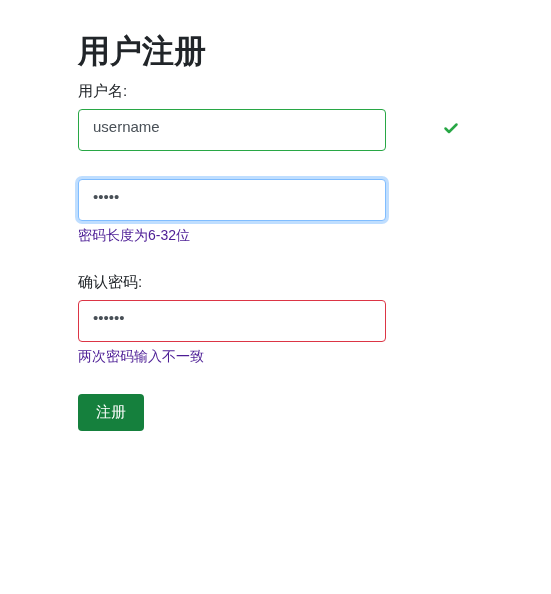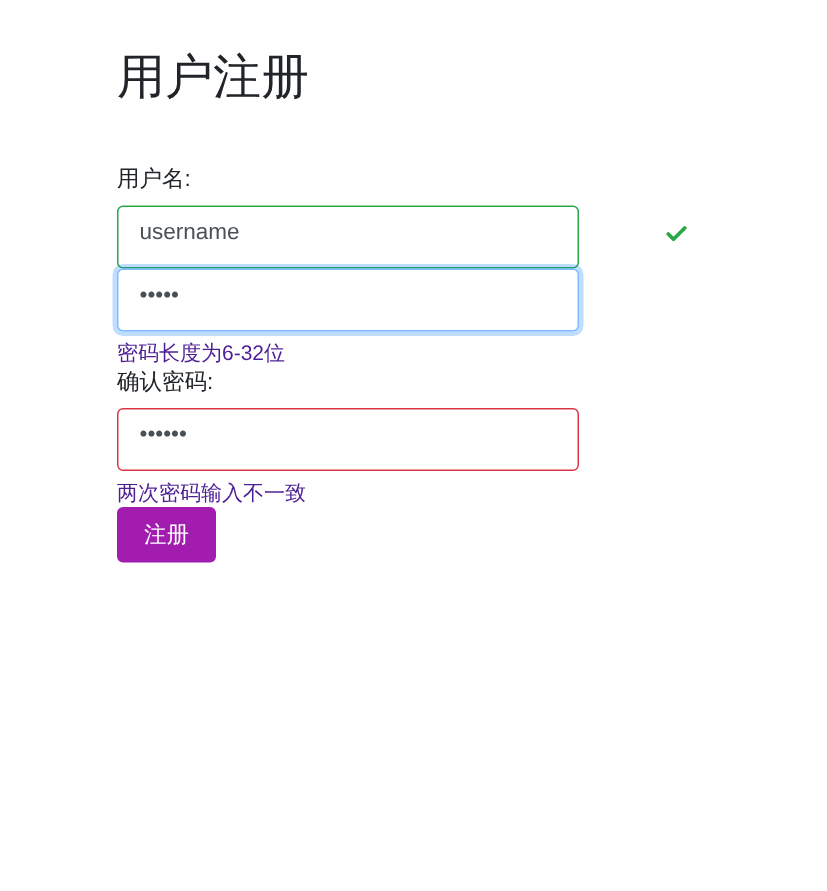--- a/index.html
+++ b/index.html
@@ -7,25 +7,26 @@
       margin: 0;
       padding: 0;
     }
     body {
       font-family: -apple-system, BlinkMacSystemFont, "Segoe UI", "Helvetica Neue", Arial, "Microsoft YaHei", sans-serif;
       background: #fff;
       padding: 30px 78px;
     }
     .form-title {
       font-size: 32px;
-      font-weight: 400;
+      font-weight: 700;
       color: #212529;
-      margin-bottom: 36px;
+      margin-bottom: 8px;
     }
     .form-group {
+      margin-bottom: 28px;
     }
     .form-label {
       display: block;
       font-size: 15px;
       color: #212529;
       margin-bottom: 8px;
     }
     .input-wrapper {
       position: relative;
     }
@@ -62,21 +63,21 @@
       display: block;
       font-size: 14px;
       color: #4c1d95;
       margin-top: 6px;
     }
     .submit-btn {
       display: inline-block;
       padding: 9px 18px;
       font-size: 15px;
       color: #fff;
-      background-color: #a21caf;
+      background-color: #15803d;
       border: none;
       border-radius: 4px;
       cursor: pointer;
     }
   </style>
 </head>
 <body>
 
 
 

